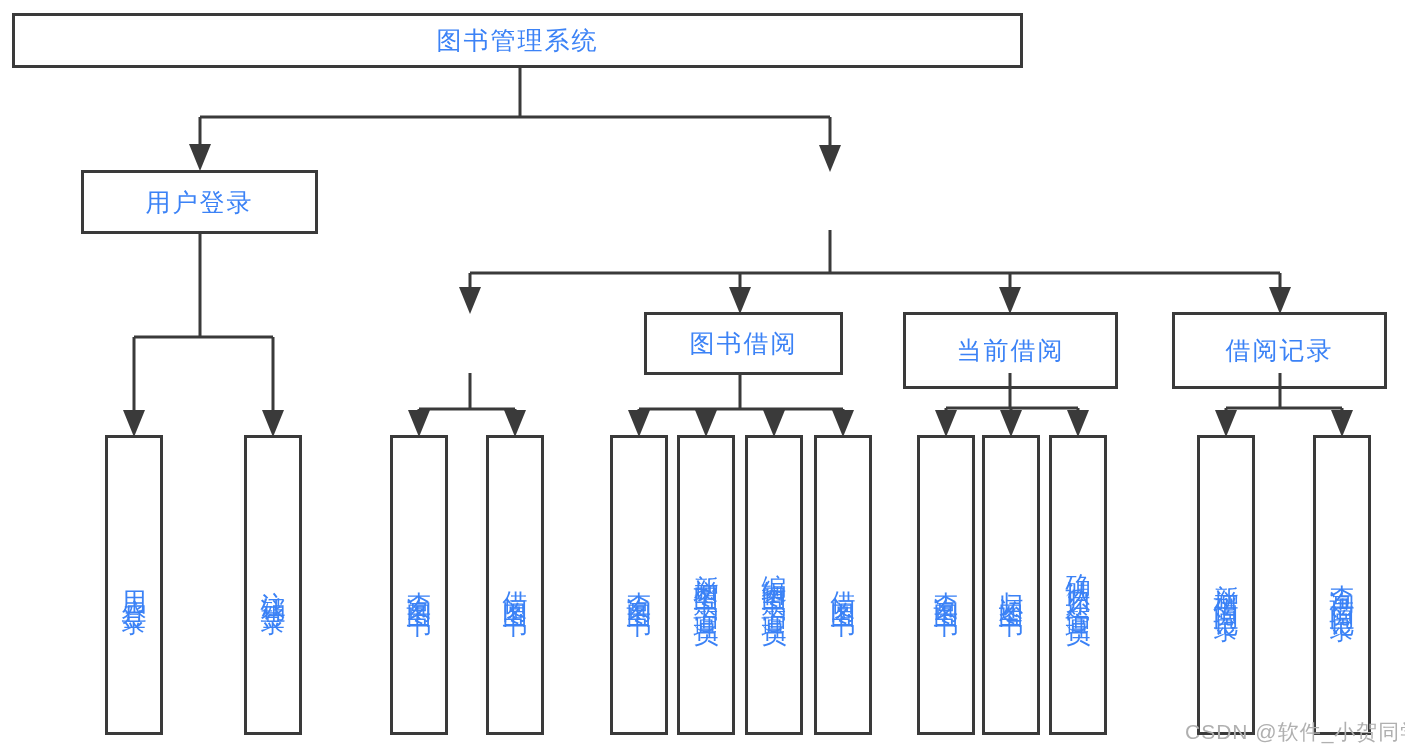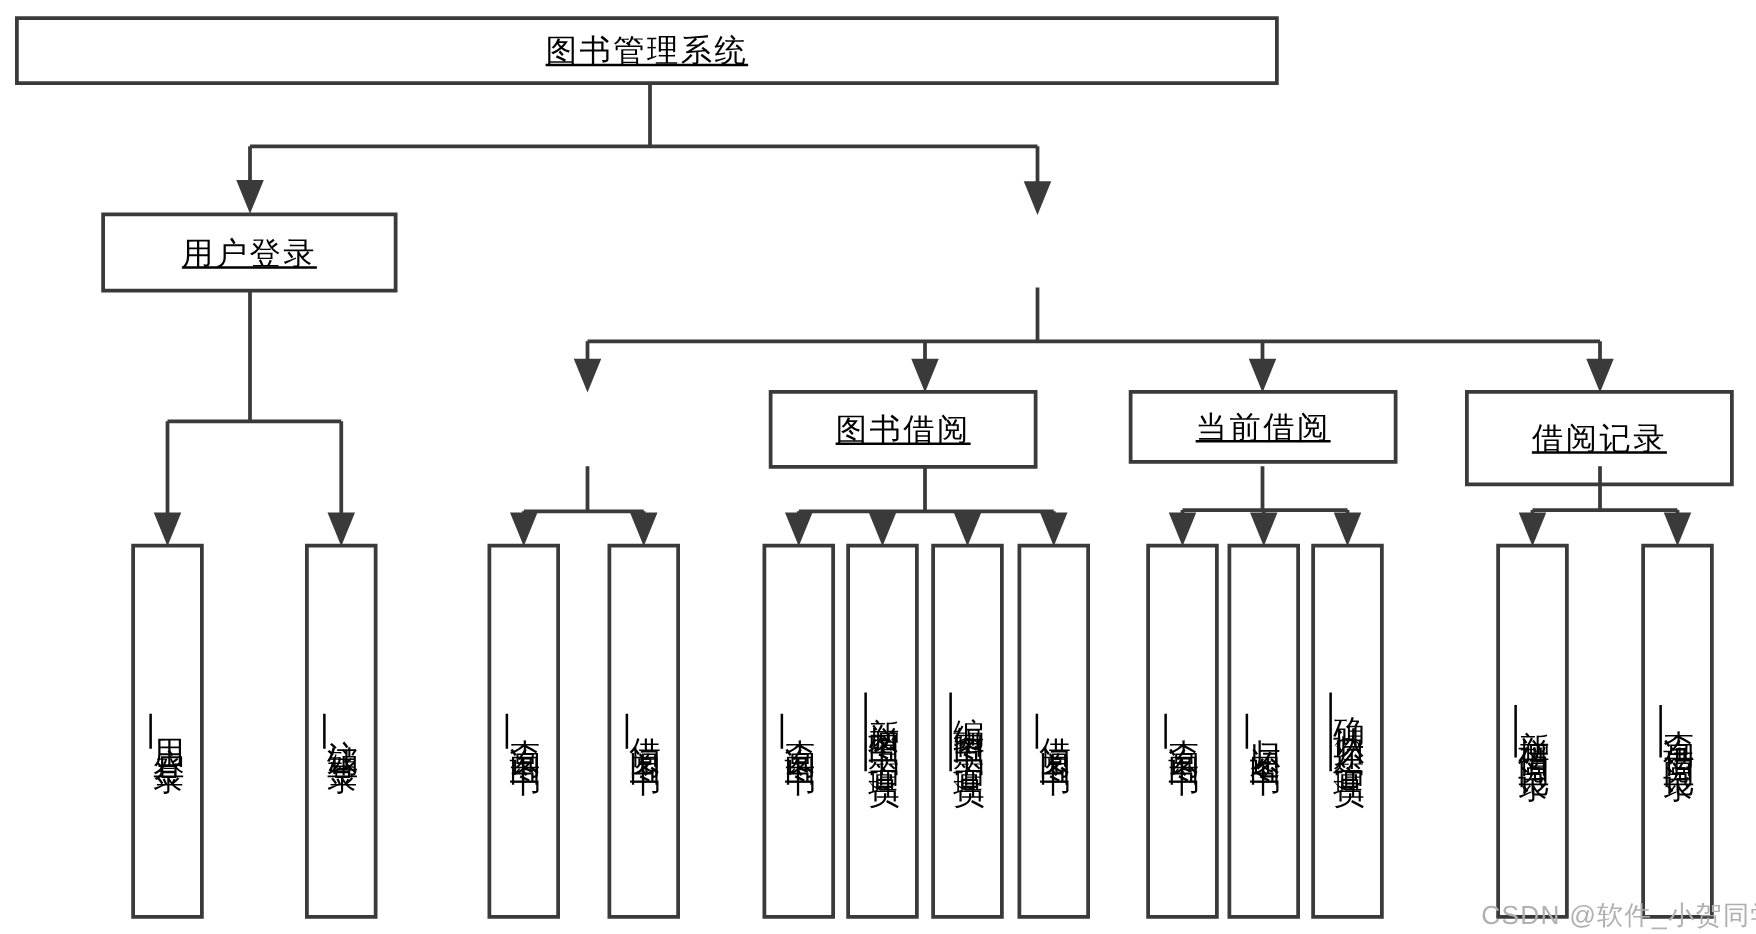--- a/index.html
+++ b/index.html
@@ -21,45 +21,44 @@
     top: 0;
     width: 1405px;
     height: 747px;
     pointer-events: none;
   }
   .node {
     position: absolute;
     box-sizing: border-box;
     border: 3px solid #3a3a3a;
     background: #ffffff;
-    color: #000000;
+    color: #3b82f6;
     display: flex;
     align-items: center;
     justify-content: center;
-    text-decoration: underline;
   }
   .hbox {
     font-size: 25px;
     letter-spacing: 2px;
     white-space: nowrap;
   }
   .vbox {
     writing-mode: vertical-rl;
     text-orientation: mixed;
     font-size: 25px;
     line-height: 1;
     letter-spacing: 7px;
   }
   
   .n-root  { left: 12px;   top: 13px;  width: 1011px; height: 55px; }
   .n-l2-0  { left: 81px;   top: 170px; width: 237px;  height: 64px; }
   .n-l2-1  { left: 712px;  top: 171px; width: 235px;  height: 61px; }
   .n-l3-0  { left: 363px;  top: 312px; width: 215px;  height: 63px; }
-  .n-l3-1  { left: 615px;  top: 312px; width: 215px;  height: 63px; }
-  .n-l3-2  { left: 903px;  top: 312px; width: 215px;  height: 59px; }
+  .n-l3-1  { left: 644px;  top: 312px; width: 199px;  height: 63px; }
+  .n-l3-2  { left: 903px;  top: 312px; width: 215px;  height: 77px; }
   .n-l3-3  { left: 1172px; top: 312px; width: 215px;  height: 77px; }
   .leaf    { top: 435px;   width: 58px; height: 300px; }
   .n-lf-0  { left: 105px;  }
   .n-lf-1  { left: 244px;  }
   .n-lf-2  { left: 390px;  }
   .n-lf-3  { left: 486px;  }
   .n-lf-4  { left: 610px;  }
   .n-lf-5  { left: 677px;  }
   .n-lf-6  { left: 745px;  }
   .n-lf-7  { left: 814px;  }

